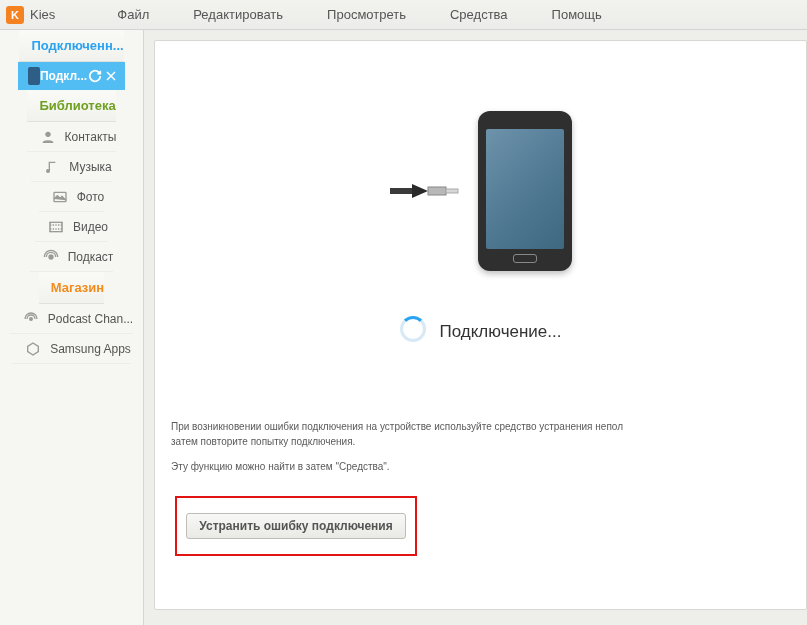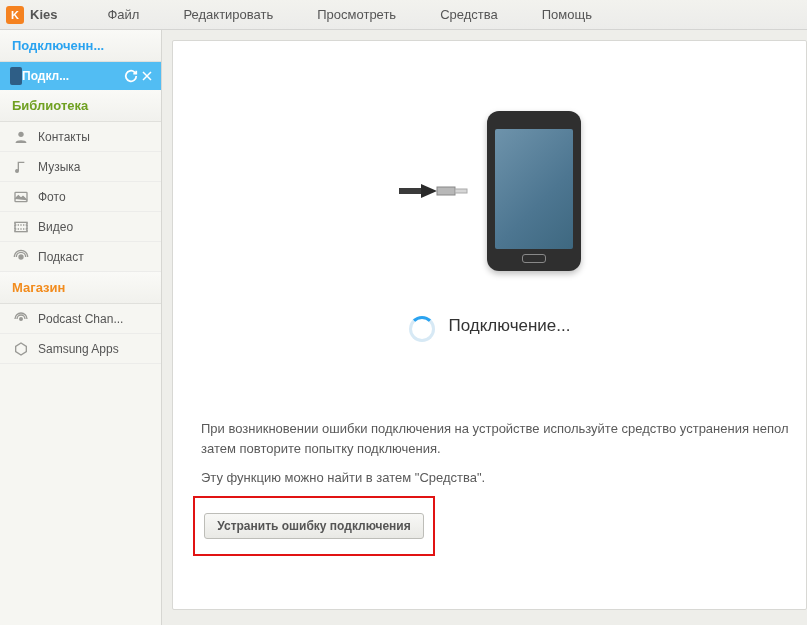--- a/index.html
+++ b/index.html
@@ -29,42 +29,43 @@
   width: 18px; height: 18px;
   background: #f58220;
   border-radius: 3px;
   color: #fff;
   font-weight: bold;
   font-size: 11px;
   display: flex; align-items: center; justify-content: center;
   margin-right: 6px;
 }
 .app-title {
-  font-weight: bold;
+  font-weight: normal;
   font-size: 13px;
   color: #555;
-  margin-right: 28px;
+  margin-right: 40px;
 }
 .menu-item {
   color: #555;
   font-size: 13px;
   padding: 0 22px;
   cursor: default;
 }
 .body-area {
   display: flex;
   height: calc(100% - 30px);
   background: #eeeeea;
 }
 .sidebar {
-  width: 162px;
+  width: 144px;
   background: #f6f6f2;
   border-right: 1px solid #d6d6d2;
   display: flex;
   flex-direction: column;
+  align-items: center;
 }
 .sidebar-section-header {
   height: 32px;
   display: flex;
   align-items: center;
   padding-left: 12px;
   font-weight: bold;
   font-size: 13px;
   border-bottom: 1px solid #e0e0dc;
   background: linear-gradient(#fafaf7,#f1f1ed);
@@ -150,40 +151,40 @@
   position:absolute;
   bottom:8px; left:50%; transform:translateX(-50%);
   width:22px; height:7px; border:1px solid #888; border-radius:3px;
 }
 .status-row {
   position: absolute;
   top: 275px;
   left: 50%;
   transform: translateX(-50%);
   display: flex;
-  align-items: flex-start;
+  align-items: flex-end;
   gap: 14px;
 }
 .spinner {
   width: 26px; height: 26px;
   border: 3px solid #d7e9f5;
   border-top-color: #2aa3f0;
   border-radius: 50%;
 }
 .status-text {
   font-size: 17px;
   color: #333;
 }
 .help-block {
   position: absolute;
-  left: 28px;
+  left: 16px;
   right: 0;
   top: 378px;
   color: #5a5a5a;
-  font-size: 13px;
+  font-size: 10px;
   line-height: 1.5;
 }
 .help-block p { margin-bottom: 10px; }
 .fix-box {
   position: absolute;
   left: 20px;
   top: 455px;
   width: 242px;
   height: 60px;
   border: 2px solid #e11313;

